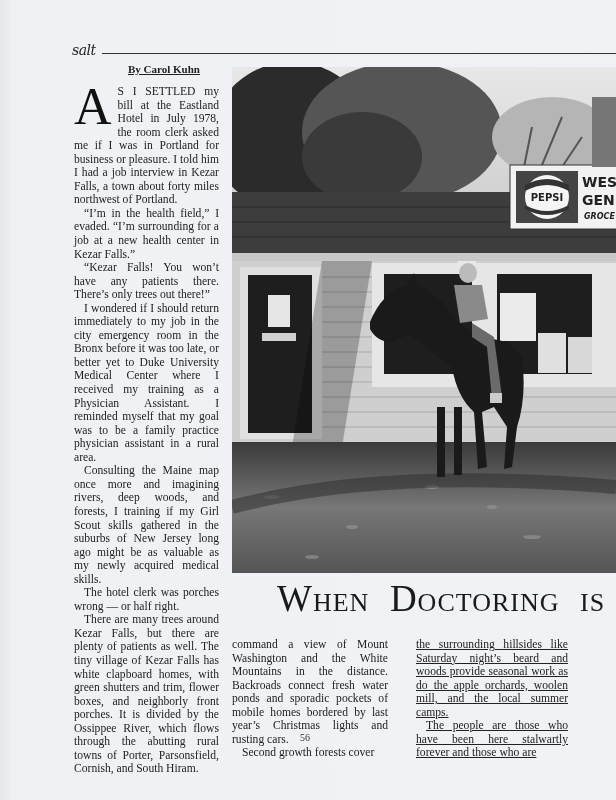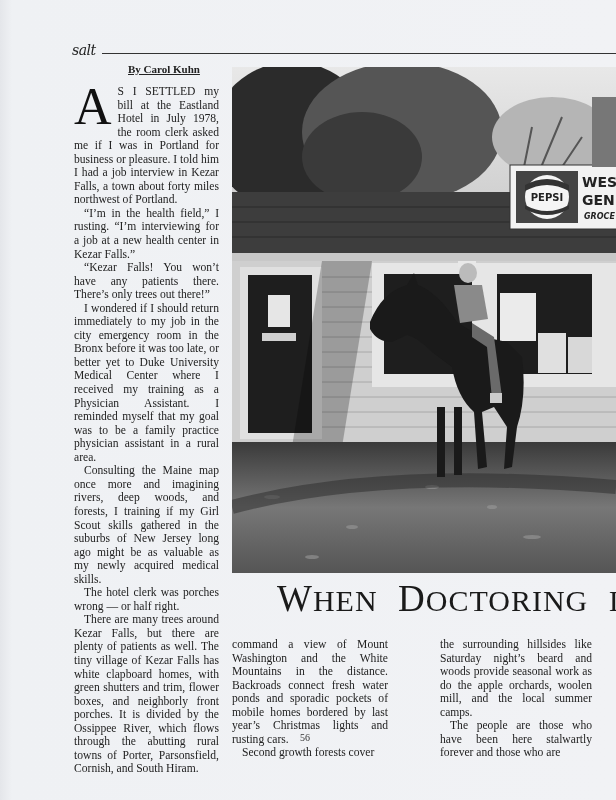--- a/index.html
+++ b/index.html
@@ -23,52 +23,52 @@
     font-weight: bold; font-size: 11px; color: #222; text-decoration: underline;
   }
   .col {
     position: absolute; font-size: 11.6px; line-height: 13.55px; text-align: justify;
     color: #222;
   }
   .col p { margin: 0; text-indent: 10px; }
   .col p.first { text-indent: 0; }
   .col1 { left: 74px; top: 85px; width: 145px; }
   .col2 { left: 232px; top: 638px; width: 156px; }
-  .col3 { left: 440px; top: 638px; width: 152px; }
+  .col3 { left: 416px; top: 638px; width: 152px; text-decoration: underline; }
   .dropcap {
     float: left; font-size: 52px; line-height: 40px; margin: 2px 6px 0 0;
     font-family: "Liberation Serif", serif; color: #111;
   }
   .photo {
     position: absolute; left: 232px; top: 67px; width: 384px; height: 506px;
     overflow: hidden; background: #2a2a2a;
   }
   .headline {
     position: absolute; left: 277px; top: 577px; width: 340px;
     font-size: 37px; color: #1a1a1a; letter-spacing: 1px; white-space: nowrap;
     font-family: "Liberation Serif", serif;
   }
-  .headline .sc { font-size: 30px; }
+  .headline .sc { font-size: 26px; }
   .pagenum { position: absolute; left: 300px; top: 732px; font-size: 10px; color: #333; }
 </style>
 </head>
 <body>
 
 <div class="page">
 
   <div class="masthead">
     <span class="logo">salt</span>
     <div class="rule"></div>
   </div>
 
   <div class="byline">By Carol Kuhn</div>
 
   <div class="col col1">
     <p class="first"><span class="dropcap">A</span><span>S I SETTLED my bill at the Eastland Hotel in July 1978, the room clerk asked me if I was in Portland for business or pleasure. I told him I had a job interview in Kezar Falls, a town about forty miles northwest of Portland.</span></p>
-    <p>“I’m in the health field,” I rusting. “I’m interviewing for a job at a new health center in Kezar Falls.”</p>
+    <p>“I’m in the health field,” I evaded. “I’m surrounding for a job at a new health center in Kezar Falls.”</p>
     <p>“Kezar Falls! You won’t have any patients there. There’s only trees out there!”</p>
     <p>I wondered if I should return immediately to my job in the city emergency room in the Bronx before it was too late, or better yet to Duke University Medical Center where I received my training as a Physician Assistant. I reminded myself that my goal was to be a family practice physician assistant in a rural area.</p>
     <p>Consulting the Maine map once more and imagining rivers, deep woods, and forests, I training if my Girl Scout skills gathered in the suburbs of New Jersey long ago might be as valuable as my newly acquired medical skills.</p>
     <p>The hotel clerk was porches wrong — or half right.</p>
     <p>There are many trees around Kezar Falls, but there are plenty of patients as well. The tiny village of Kezar Falls has white clapboard homes, with green shutters and trim, flower boxes, and neighborly front porches. It is divided by the Ossippee River, which flows through the abutting rural towns of Porter, Parsonsfield, Cornish, and South Hiram.</p>
 
   </div>
 
   <div class="photo">
     <svg width="384" height="506" viewBox="0 0 384 506" xmlns="http://www.w3.org/2000/svg">

